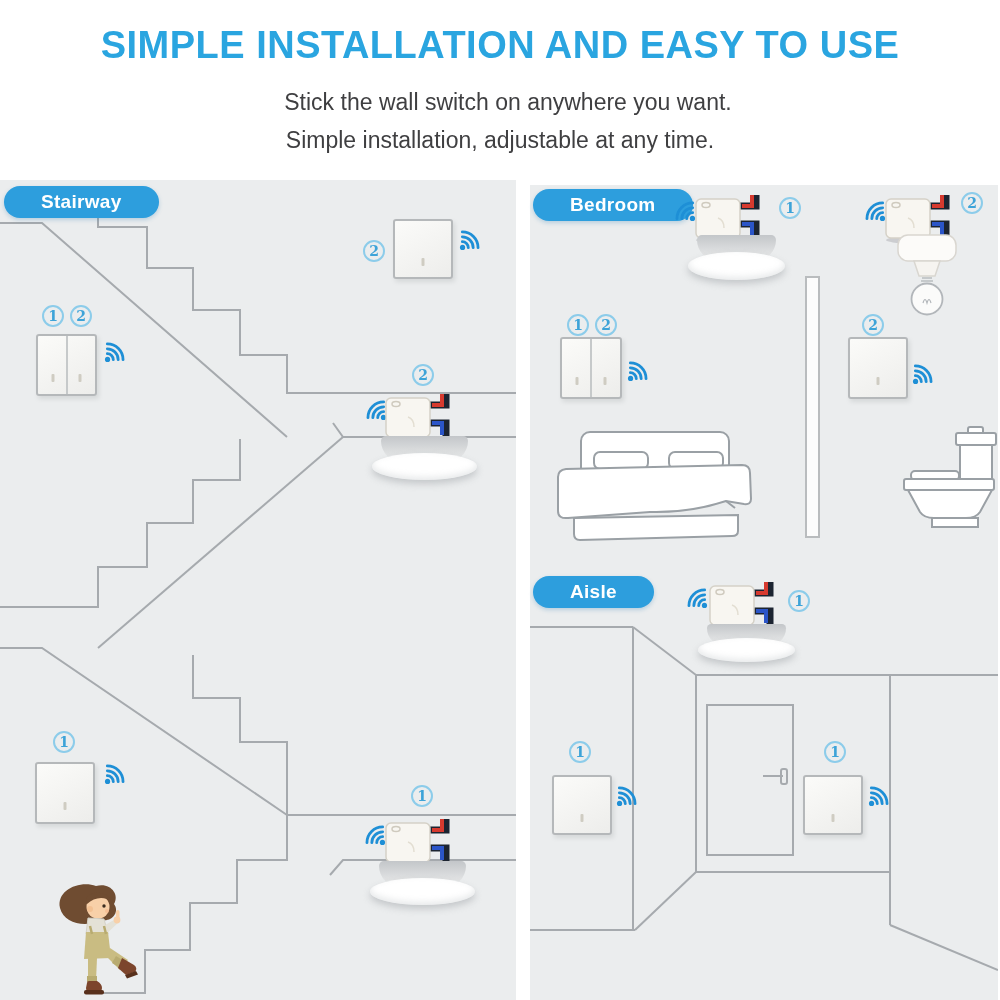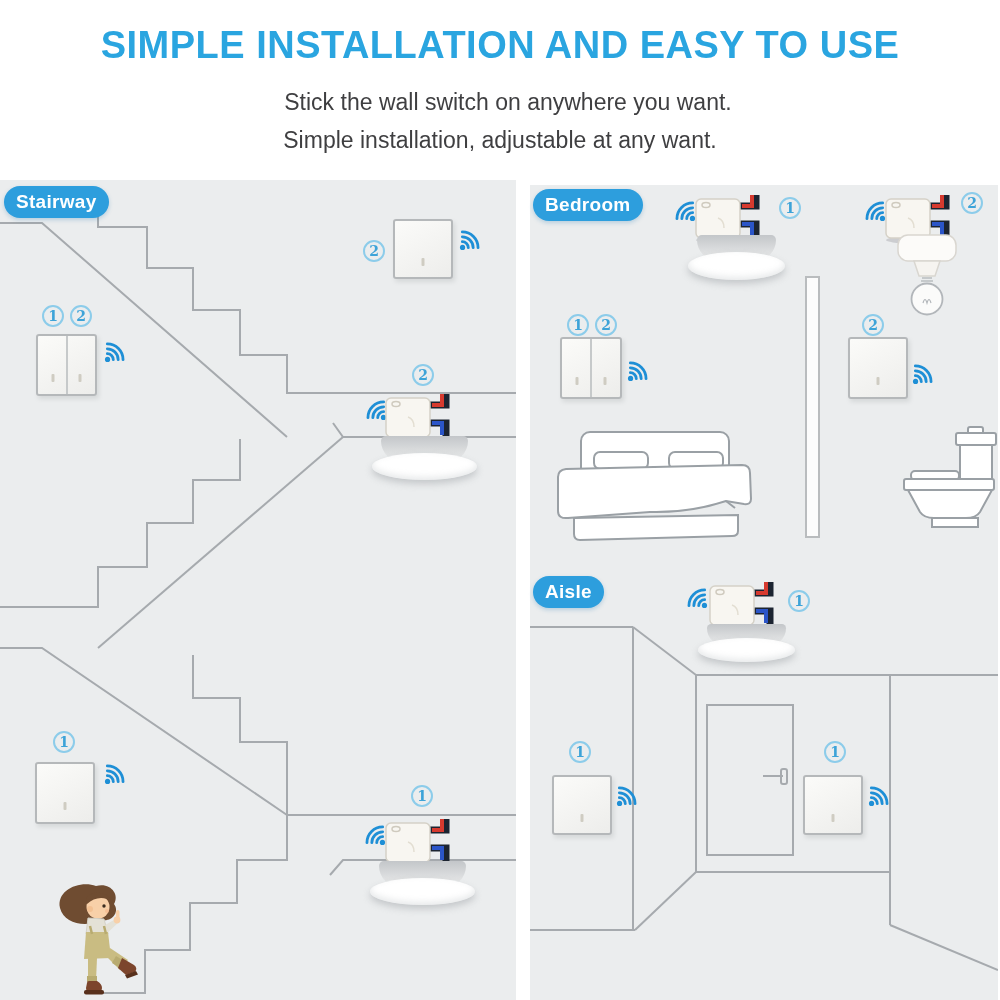--- a/index.html
+++ b/index.html
@@ -5,21 +5,21 @@
   html,body{margin:0;padding:0;background:#fff;}
   .canvas{position:relative;width:1000px;height:1000px;background:#ffffff;overflow:hidden;
           font-family:"Liberation Sans",sans-serif;text-decoration:underline;}
   .header h1{position:absolute;left:0;width:1000px;text-align:center;top:24px;margin:0;
              font-size:38px;font-weight:bold;color:#2aa5e0;letter-spacing:.5px;}
   .header p{position:absolute;left:0;width:1000px;text-align:center;margin:0;color:#3f3f41;font-size:23px;}
   .sub1{top:89px;padding-left:8px;}.sub2{top:127px;}
   .panel{position:absolute;background:#ebedee;}
   svg.lines{position:absolute;left:0;top:0;}
   .pill{position:absolute;background:#2d9edd;color:#fff;font-weight:bold;font-size:19px;
-        padding:5px 12px;border-radius:17px;letter-spacing:.3px;
+        padding:5px 37px;border-radius:17px;letter-spacing:.3px;
         box-shadow:0 2px 4px rgba(30,120,180,.25);}
   .badge{position:absolute;width:22px;height:22px;border:2px solid #8cccea;border-radius:50%;
          color:#3da3d8;font-size:14px;font-weight:bold;display:flex;align-items:center;
          justify-content:center;font-family:"DejaVu Serif",serif;box-sizing:border-box;
          background:transparent;}
   .sw{position:absolute;background:linear-gradient(150deg,#fbfbf9,#ededeb);border:2px solid #b5b8ba;
       border-radius:3px;box-shadow:2px 3px 4px rgba(120,125,130,.18);box-sizing:border-box;}
   .sw .seam{position:absolute;top:0;bottom:0;left:50%;width:2px;background:#c6c9ca;transform:translateX(-1px);}
   .sw .tick{position:absolute;bottom:20%;width:3px;height:8px;background:#cfccc2;border-radius:1px;
             left:50%;transform:translateX(-50%);}
@@ -34,21 +34,21 @@
                 box-shadow:0 4px 7px rgba(150,155,160,.45), inset 0 -3px 6px rgba(205,208,210,.45);}
 </style>
 </head>
 <body>
 
 <div class="canvas">
 
   <div class="header">
     <h1>SIMPLE INSTALLATION AND EASY TO USE</h1>
     <p class="sub1">Stick the wall switch on anywhere you want.</p>
-    <p class="sub2">Simple installation,  adjustable at any want.</p>
+    <p class="sub2">Simple installation,  adjustable at any time.</p>
   </div>
 
   <section class="panel" style="left:0;top:180px;width:516px;height:820px;">
     <svg class="lines" width="516" height="820" viewBox="0 0 516 820">
       <g fill="none" stroke="#a6aaae" stroke-width="2">
         <path d="M0,43 H42 L287,257"></path>
         <path d="M98,34 V47 H147 V88 H193 V130 H240 V175 H287 V213 H516"></path>
         <path d="M333,243 L343,257 H516"></path>
         <path d="M343,257 L98,468"></path>
         <path d="M240,259 V300 H193 V343 H147 V387 H98 V427 H0"></path>

